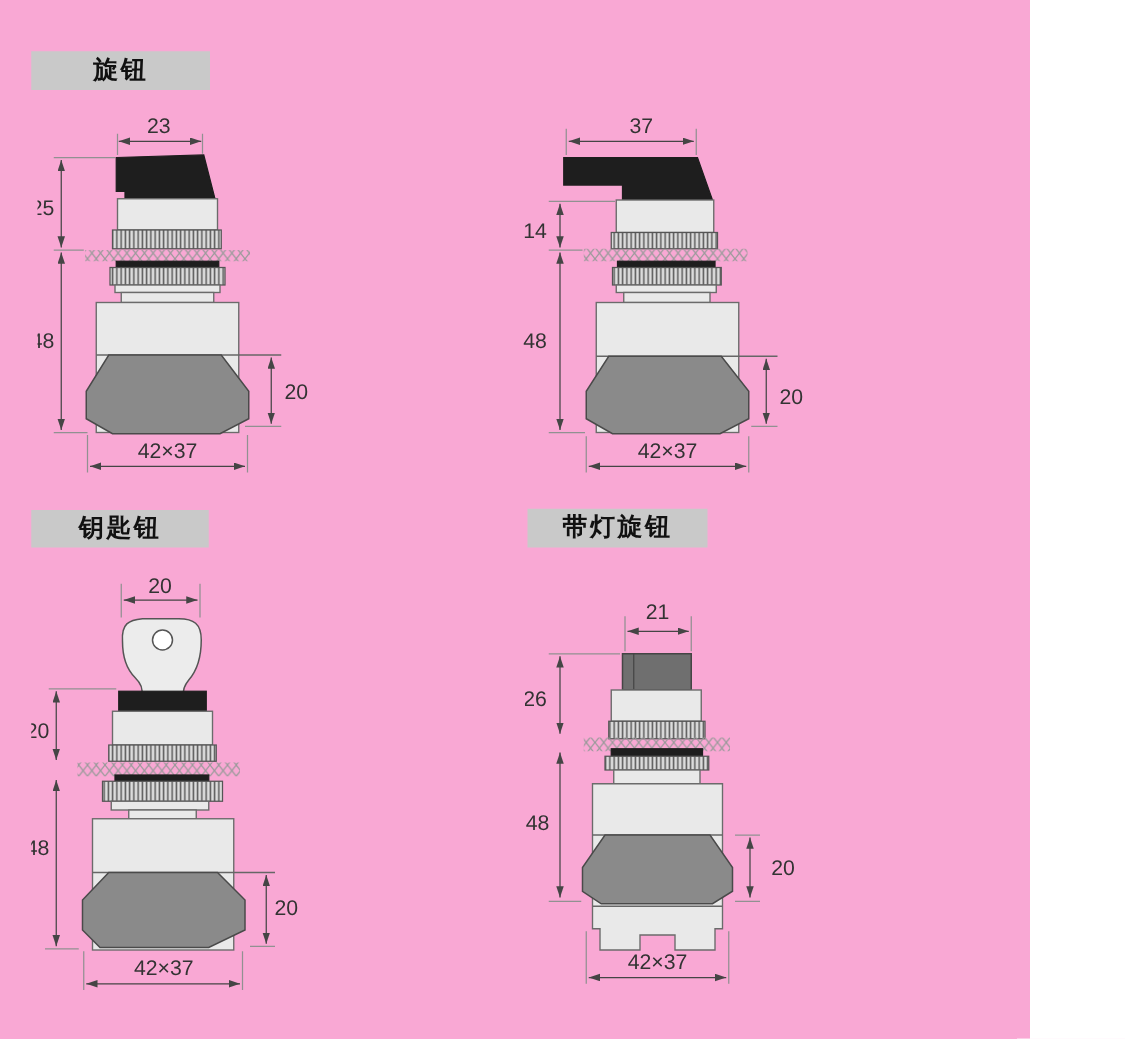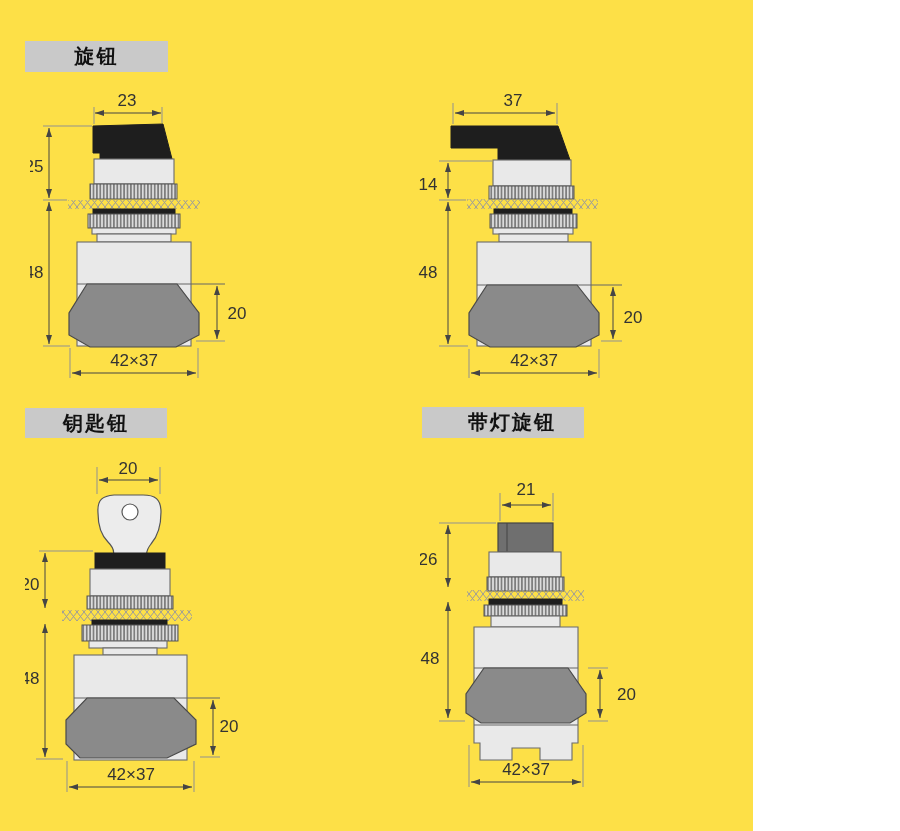--- a/index.html
+++ b/index.html
@@ -1,37 +1,37 @@
 <!DOCTYPE html>
 <html><head>
 <meta charset="utf-8">
 <style>
   html,body{margin:0;padding:0;background:#fff;}
-  .canvas{position:relative;width:753px;height:831px;background:#fde047;overflow:hidden;
+  .canvas{position:relative;width:824px;height:831px;background:#f9a8d4;overflow:hidden;
           font-family:"Liberation Sans",sans-serif;}
   .label{position:absolute;background:#c9c9c9;color:#111;font-weight:bold;font-size:20px;
          text-align:center;letter-spacing:2px;font-family:"Liberation Sans",sans-serif;}
   .drawing{position:absolute;}
   .ext{stroke:#919191;stroke-width:1;fill:none;}
   .dim{stroke:#454545;stroke-width:1;fill:none;}
   .dimtxt{font-family:"Liberation Sans",sans-serif;font-size:17px;fill:#333;}
   .fl{fill:#e9e9e9;stroke:#6b6b6b;stroke-width:1.1;}
   .fd{fill:#1e1e1e;stroke:#1e1e1e;stroke-width:1;}
   .nut{fill:#8a8a8a;stroke:#4a4a4a;stroke-width:1.2;}
   .kn{stroke:#555;stroke-width:1;}
   .edge{stroke:#666;stroke-width:1.1;fill:none;}
 </style>
 </head>
 <body>
 
 <div class="canvas">
 
   <div class="label" style="left:25px;top:41px;width:143px;height:31px;line-height:31px;">旋钮</div>
   <div class="label" style="left:25px;top:408px;width:142px;height:30px;line-height:30px;text-align:center;">钥匙钮</div>
-  <div class="label" style="left:422px;top:407px;width:144px;height:31px;line-height:31px;padding-left:18px;">带灯旋钮</div>
+  <div class="label" style="left:422px;top:407px;width:144px;height:31px;line-height:31px;">带灯旋钮</div>
 
   <svg class="drawing" style="left:30px;top:90px;" width="230" height="295" viewBox="30 90 230 295">
     <defs>
       <marker id="aA" markerWidth="10" markerHeight="8" refX="9" refY="3" orient="auto-start-reverse">
         <path d="M0,0L9,3L0,6Z" fill="#454545"></path>
         </marker>
       <pattern id="kA" width="3.4" height="8" patternUnits="userSpaceOnUse">
         <rect width="3.4" height="8" fill="#dcdcdc"></rect>
           <rect x="1.1" width="1.2" height="8" fill="#585858"></rect>
         </pattern>

